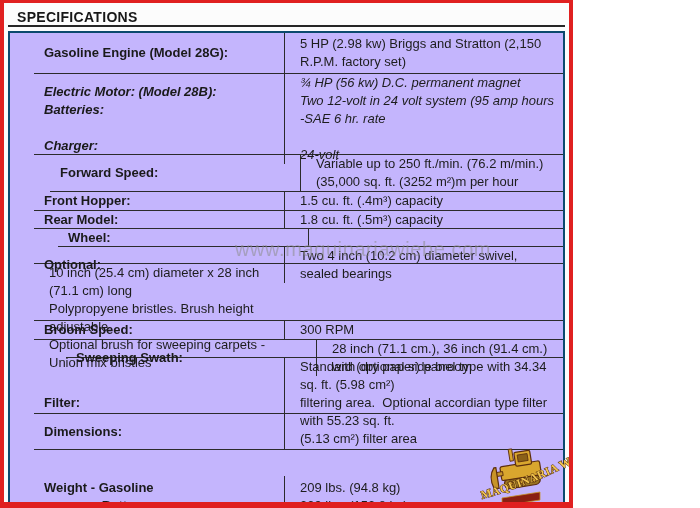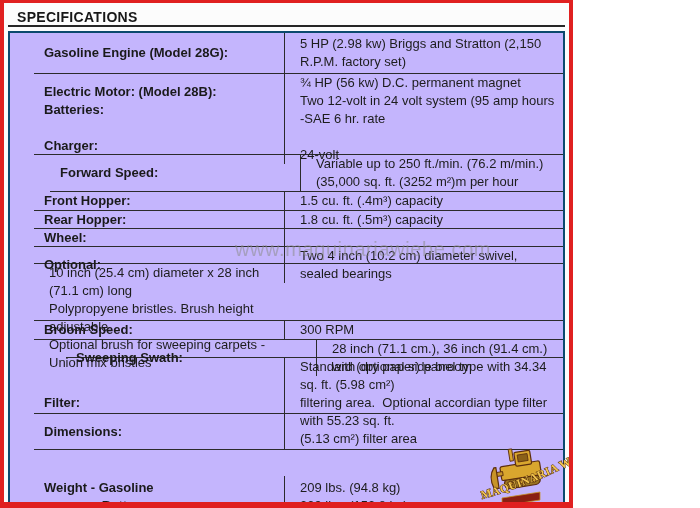--- a/index.html
+++ b/index.html
@@ -43,25 +43,25 @@
     overflow:visible;
   }
   .cell.label {
     font-weight:bold;
     padding-left:10px;
     border-right:1px solid #2b2b2b;
     color:#1a1a1a;
   }
   .cell.value { padding-left:15px; padding-right:4px; }
   .r0 { height:41px; }
-  .r1 { height:81px; }
+  .r1 { height:81px;font-style:italic; }
   .r2 { height:37px;margin-left:16px; }
   .r3 { height:19px; }
   .r4 { height:18px; }
-  .r5 { height:18px; }
+  .r5 { height:18px;margin-left:24px; }
   .r6 { height:17px; }
   .r7 { height:57px; }
   .r8 { height:19px; }
   .r9 { height:18px;margin-left:32px; }
   .r10 { height:56px; }
   .r11 { height:36px; }
   .r12 { height:49px;margin-top:26px; }
   .r12 .cell { align-items:flex-start; padding-top:3px; }
   .watermark {
     position:absolute; top:224px; left:231px;
@@ -107,21 +107,21 @@
       <div class="cell value">Variable up to 250 ft./min. (76.2 m/min.)
 (35,000 sq. ft. (3252 m²)m per hour</div>
     </div>
 
     <div class="row r3">
       <div class="cell label">Front Hopper:</div>
       <div class="cell value">1.5 cu. ft. (.4m³) capacity</div>
     </div>
 
     <div class="row r4">
-      <div class="cell label">Rear Hopper:</div>
+      <div class="cell label">Rear Model:</div>
       <div class="cell value">1.8 cu. ft. (.5m³) capacity</div>
     </div>
 
     <div class="row r5">
       <div class="cell label">Wheel:</div>
     </div>
 
     <div class="row r6">
       <div class="cell label">Optional:</div>
       <div class="cell value">Two 4 inch (10.2 cm) diameter swivel, sealed bearings</div>

